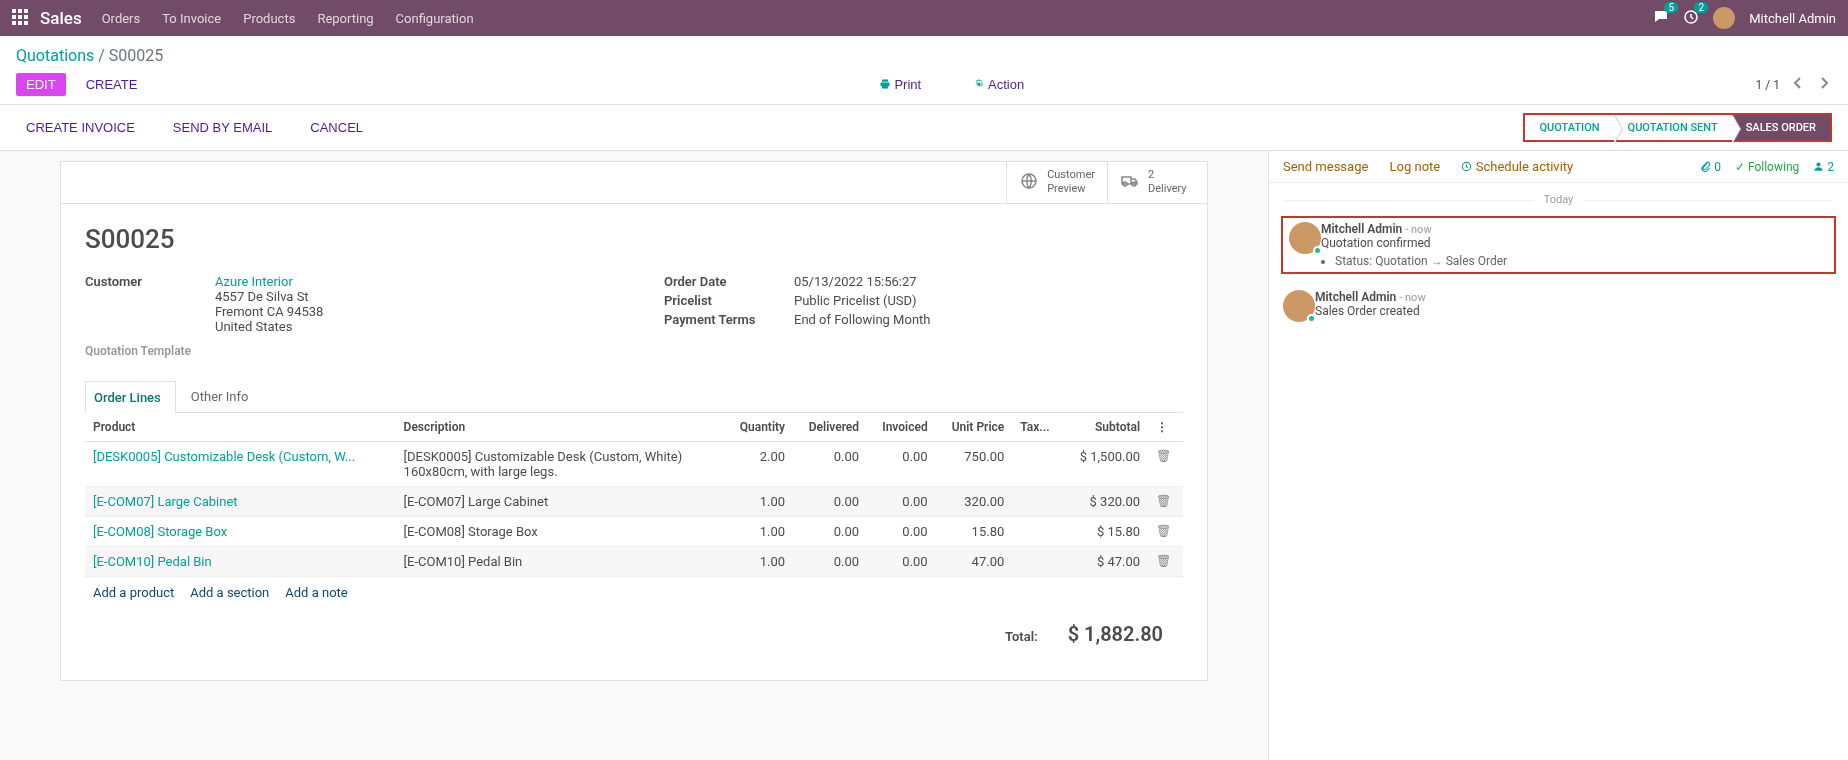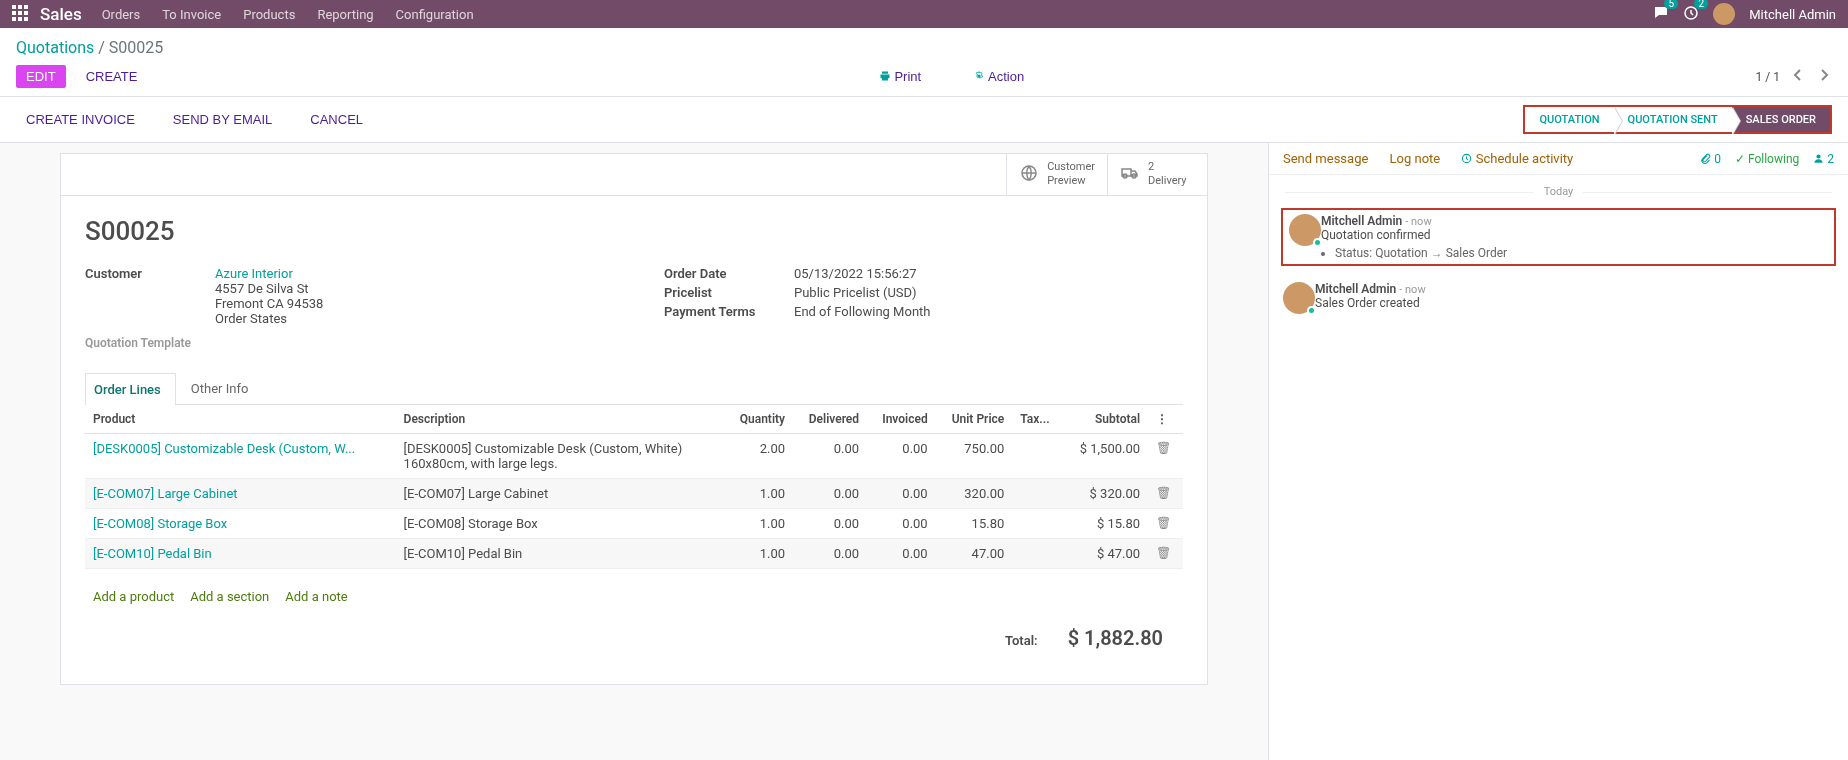--- a/index.html
+++ b/index.html
@@ -1,17 +1,17 @@
 <!DOCTYPE html>
 <html><head>
 <meta charset="utf-8">
 <style>
 * { box-sizing: border-box; margin: 0; padding: 0; }
 body { font-family: -apple-system, BlinkMacSystemFont, "Segoe UI", Roboto, sans-serif; font-size: 13px; color: #4c4c4c; background: #f9f9f9; }
-.top-nav { background: #714B67; color: #fff; height: 28px; display: flex; align-items: center; padding: 0 12px; }
+.top-nav { background: #714B67; color: #fff; height: 36px; display: flex; align-items: center; padding: 0 12px; }
 .apps-icon { width: 18px; height: 18px; display: grid; grid-template-columns: repeat(3,4px); grid-template-rows: repeat(3,4px); gap: 2px; margin-right: 10px; cursor: pointer; }
 .apps-icon span { background: #fff; }
 .brand { font-size: 17px; font-weight: 500; margin-right: 20px; }
 .top-menu { display: flex; gap: 22px; }
 .top-menu-item { color: #e0d5db; font-size: 13px; cursor: pointer; }
 .top-right { margin-left: auto; display: flex; align-items: center; gap: 14px; }
 .badge-icon { position: relative; cursor: pointer; color: #fff; }
 .badge-count { position: absolute; top: -7px; right: -9px; background: #00a09d; color: #fff; border-radius: 8px; font-size: 10px; padding: 0 4px; min-width: 14px; text-align: center; }
 .avatar { width: 22px; height: 22px; border-radius: 50%; background: #cc9966; display: inline-block; }
 .user-name { font-size: 13px; }
@@ -53,21 +53,21 @@
 .tabs { display: flex; border-bottom: 1px solid #dee2e6; margin-top: 18px; }
 .tab { padding: 8px 14px; font-size: 13px; cursor: pointer; color: #666; border: 1px solid transparent; border-bottom: none; }
 .tab.active { border-color: #dee2e6; background: #fff; color: #0f766e; font-weight: 500; position: relative; top: 1px; padding-left: 8px; }
 table.lines { width: 100%; border-collapse: collapse; font-size: 13px; }
 table.lines th { text-align: left; padding: 7px 8px; border-bottom: 1px solid #dee2e6; font-weight: 600; font-size: 12px; }
 table.lines th.num, table.lines td.num { text-align: right; }
 table.lines td { padding: 7px 8px; border-bottom: 1px solid #eee; vertical-align: top; }
 table.lines tbody tr:nth-child(even) { background: #f7f7f7; }
 .trash { color: #888; cursor: pointer; font-size: 12px; }
 .add-links { padding: 8px; display: flex; gap: 16px; }
-.add-links a { color: #4d7c0f; font-size: 13px; cursor: pointer; margin-top: 12px; }
+.add-links a { color: #0c4a6e; font-size: 13px; cursor: pointer; }
 .total-row { display: flex; justify-content: flex-end; align-items: baseline; gap: 30px; padding: 14px 20px; }
 .total-label { font-weight: 600; }
 .total-val { font-size: 20px; font-weight: 600; color: #4c4c4c; }
 .chatter { width: 580px; background: #fff; border-left: 1px solid #dee2e6; min-height: 620px; }
 .chatter-header { display: flex; padding: 8px 14px; align-items: center; border-bottom: 1px solid #eee; }
 .chatter-actions a { color: #a16207; font-size: 13px; margin-right: 18px; cursor: pointer; }
 .chatter-right { margin-left: auto; display: flex; gap: 14px; font-size: 12px; align-items: center; }
 .following { color: #28a745; }
 .follower-ct { color: #00a09d; }
 .attach-ct { color: #00a09d; }
@@ -202,21 +202,21 @@
       <div class="form-body">
         <div class="rec-title">S00025</div>
         <div class="field-grid">
           <div class="field-col">
             <div class="field-row">
               <div class="field-label">Customer</div>
               <div class="field-value">
                 <div class="link-val">Azure Interior</div>
                 <div>4557 De Silva St</div>
                 <div>Fremont CA 94538</div>
-                <div>Order States</div>
+                <div>United States</div>
               </div>
             </div>
             <div class="field-row" style="margin-top:10px">
               <div class="field-label muted">Quotation Template</div>
             </div>
           </div>
           <div class="field-col">
             <div class="field-row">
               <div class="field-label">Order Date</div>
               <div class="field-value">05/13/2022 15:56:27</div>

